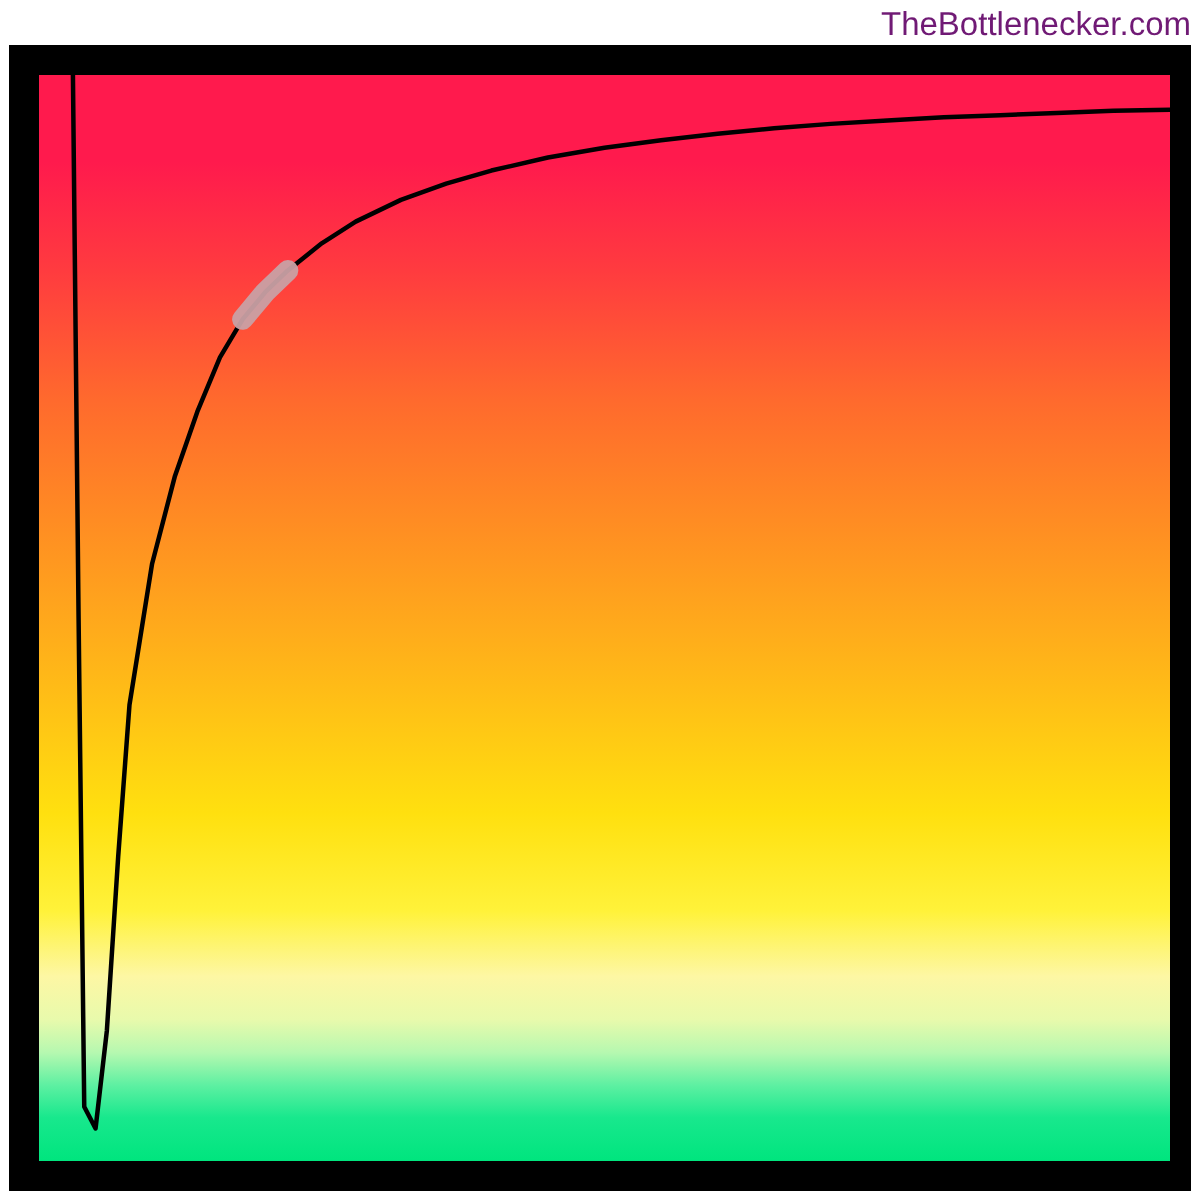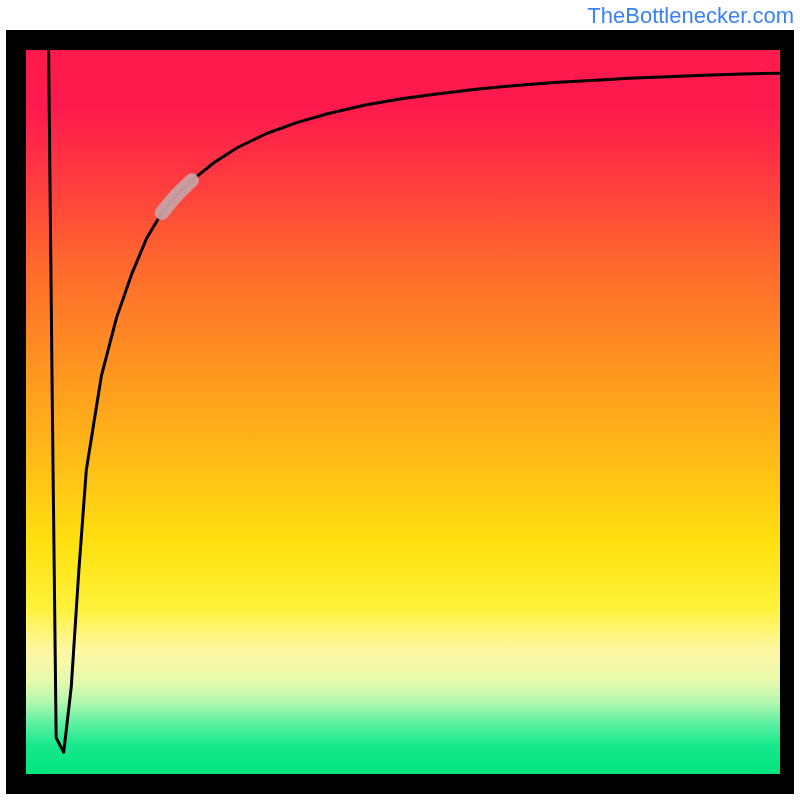--- a/index.html
+++ b/index.html
@@ -12,21 +12,21 @@
     position: relative;
     width: 800px;
     height: 800px;
     margin: 0;
   }
   .attribution {
     position: absolute;
     top: 3px;
     right: 6px;
     font-size: 22px;
-    color: #3b82f6;
+    color: #701a75;
     font-family: Arial, sans-serif;
     letter-spacing: 0px;
   }
   .frame {
     position: absolute;
     top: 30px;
     left: 6px;
     width: 788px;
     height: 764px;
     background: #000;

